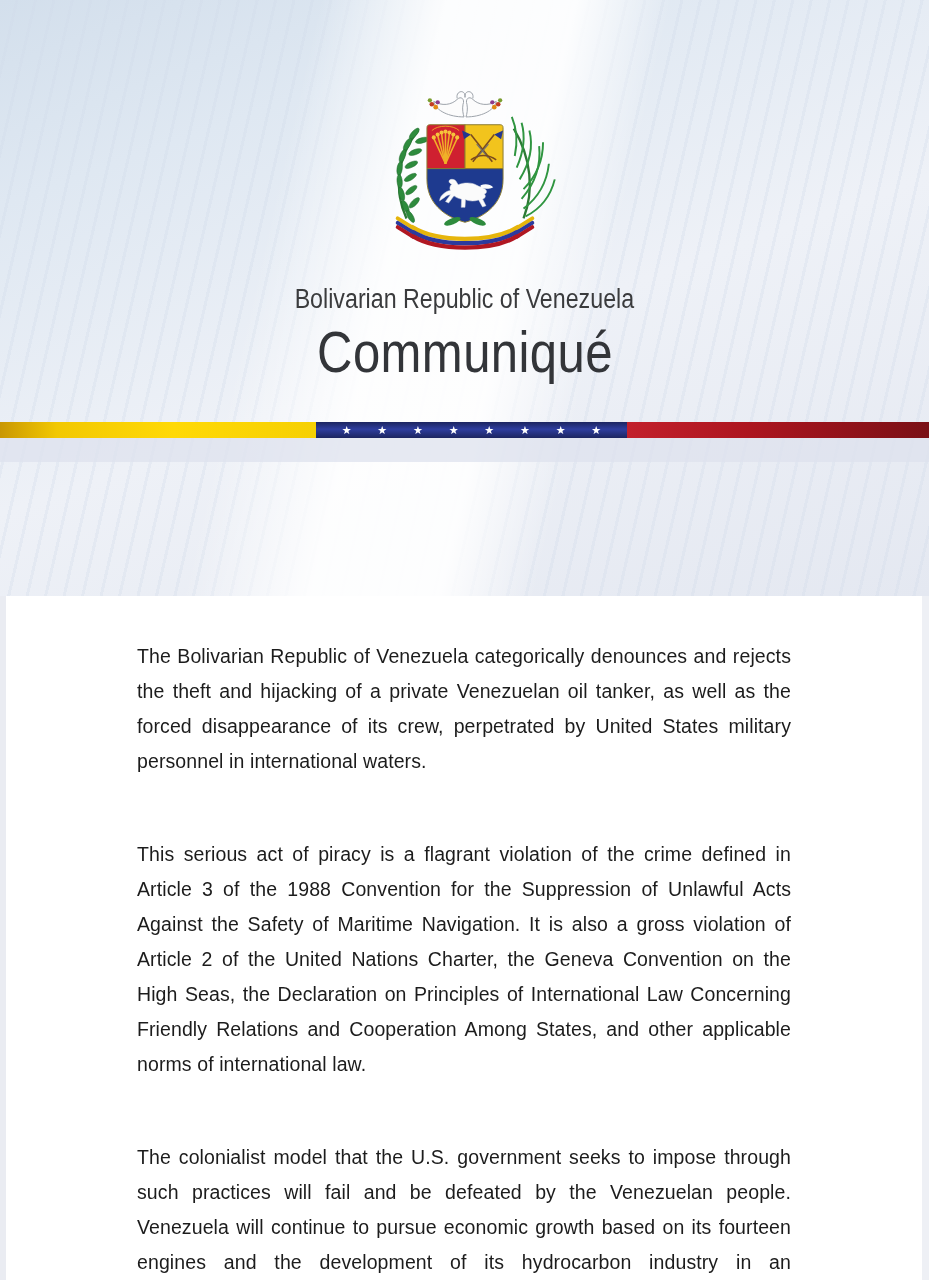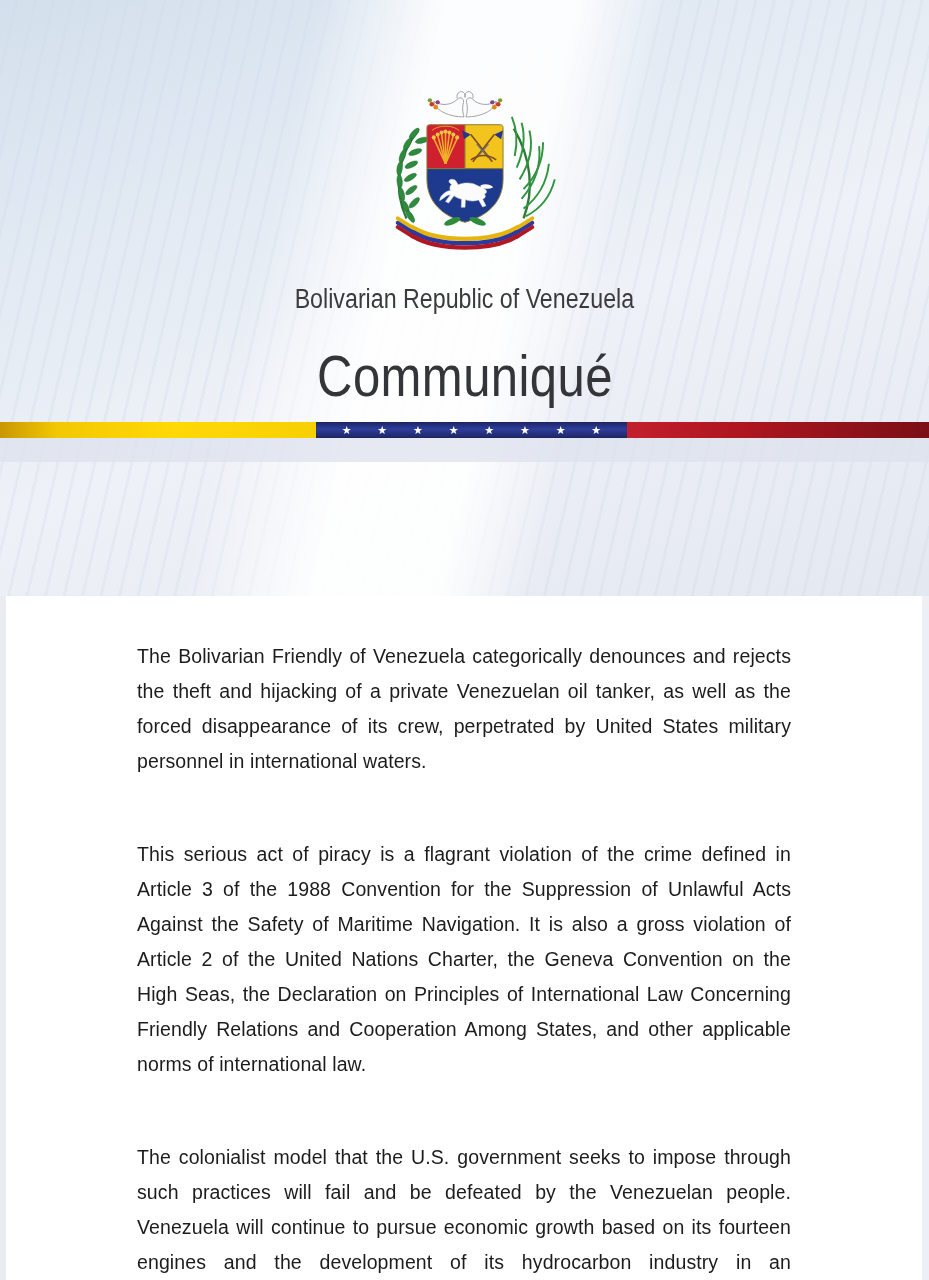--- a/index.html
+++ b/index.html
@@ -19,21 +19,21 @@
   }
   .emblem-wrap { padding-top:74px; height:268px; }
   .country-name {
     margin-top:16px; font-size:27px; font-weight:400; color:#3a3b3d;
   }
   .country-name .squeeze, .doc-title .squeeze {
     display:inline-block; transform:scaleX(0.86); transform-origin:center;
     white-space:nowrap;
   }
   .doc-title {
-    margin-top:28px; font-size:57px; font-weight:500; color:#333539; letter-spacing:0.5px;
+    margin-top:4px; font-size:57px; font-weight:500; color:#333539; letter-spacing:0.5px;
   }
 
   
   .flag-bar {
     position:absolute; left:0; top:422px; width:100%; height:16px; display:flex;
   }
   .flag-yellow {
     width:34%; height:100%;
     background:linear-gradient(90deg,#c99703 0%, #f2c802 18%, #ffd906 55%, #f6d003 100%);
   }
@@ -207,19 +207,19 @@
           <span class="star">★</span>
           <span class="star">★</span>
           <span class="star">★</span>
         </div>
       <div class="flag-red"></div>
     </div>
     <div class="header-band"></div>
   </div>
 
   <div class="content">
-    <p>The Bolivarian Friendly of Venezuela categorically denounces and rejects the theft and hijacking of a private Venezuelan oil tanker, as well as the forced disappearance of its crew, perpetrated by United States military personnel in international waters.</p>
+    <p>The Bolivarian Republic of Venezuela categorically denounces and rejects the theft and hijacking of a private Venezuelan oil tanker, as well as the forced disappearance of its crew, perpetrated by United States military personnel in international waters.</p>
     <p>This serious act of piracy is a flagrant violation of the crime defined in Article 3 of the 1988 Convention for the Suppression of Unlawful Acts Against the Safety of Maritime Navigation. It is also a gross violation of Article 2 of the United Nations Charter, the Geneva Convention on the High Seas, the Declaration on Principles of International Law Concerning Friendly Relations and Cooperation Among States, and other applicable norms of international law.</p>
     <p>The colonialist model that the U.S. government seeks to impose through such practices will fail and be defeated by the Venezuelan people. Venezuela will continue to pursue economic growth based on its fourteen engines and the development of its hydrocarbon industry in an independent and sovereign manner.</p>
     <div class="page-number">1/2</div>
   </div>
 
 </div>
 
 </body></html>

